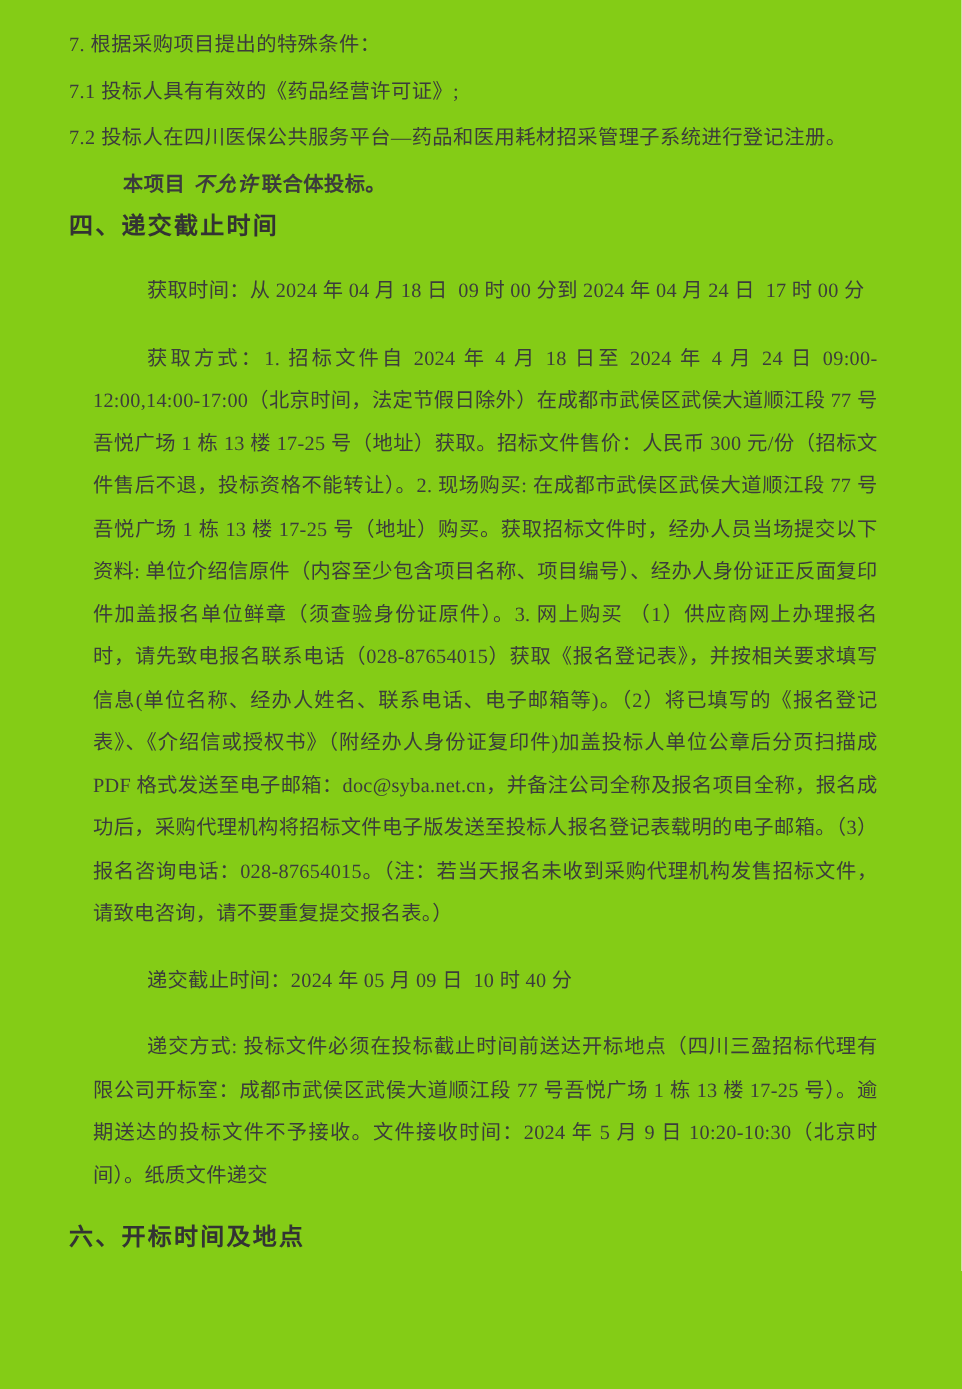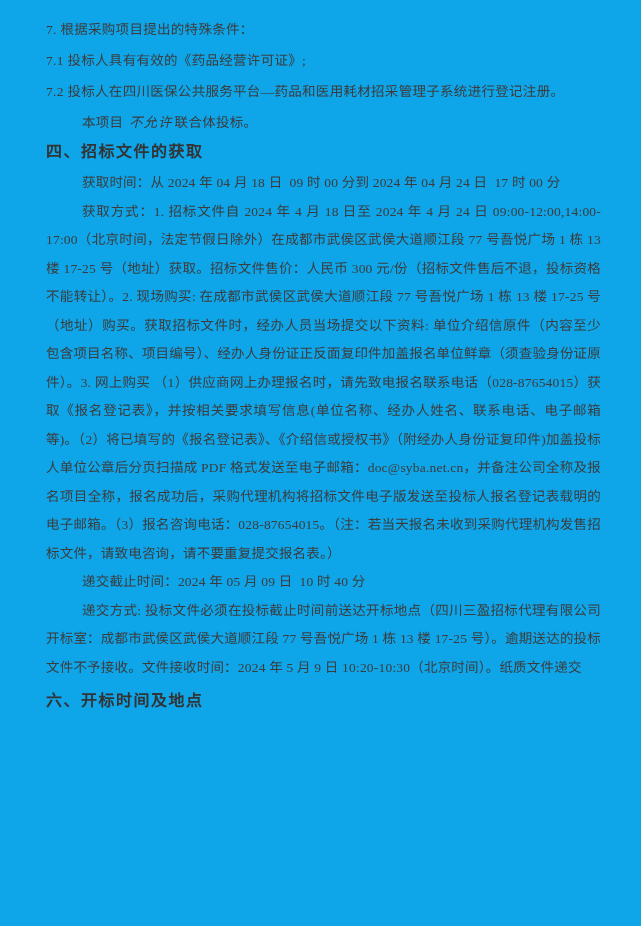--- a/index.html
+++ b/index.html
@@ -5,55 +5,56 @@
   html, body {
     margin: 0;
     padding: 0;
     background: #ffffff;
   }
   .page {
     position: relative;
     box-sizing: border-box;
     width: 641px;
     height: 926px;
-    background: #0ea5e9;
+    background: #84cc16;
     padding: 20px 40px 0 46px;
     overflow: hidden;
     font-family: "Liberation Serif", "DejaVu Serif", serif;
     color: #3c3c3c;
     font-size: 13.5px;
   }
   .li {
     margin: 0 0 11px 0;
     line-height: 20px;
     letter-spacing: 0.3px;
     white-space: pre-wrap;
   }
   .note {
     margin: 0 0 6px 0;
     line-height: 20px;
     padding-left: 36px;
     letter-spacing: 0.3px;
+    font-weight: bold;
   }
   .note em {
     font-style: italic;
     letter-spacing: 1px;
     padding: 0 2px;
   }
   h2 {
     font-family: "Liberation Sans", "DejaVu Sans", sans-serif;
     font-size: 16px;
     font-weight: 700;
     line-height: 24px;
     color: #333333;
     margin: 7px 0 5px 0;
     letter-spacing: 1.5px;
   }
   .para {
-    margin: 0;
+    margin: 16px;
     line-height: 28.5px;
     text-indent: 36px;
     text-align: justify;
     letter-spacing: 0.2px;
   }
   .single {
     white-space: pre-wrap;
     text-align: left;
   }
 </style>
@@ -61,21 +62,21 @@
 <body>
 
 <div class="page">
 
   <p class="li">7. 根据采购项目提出的特殊条件：</p>
   <p class="li">7.1 投标人具有有效的《药品经营许可证》;</p>
   <p class="li">7.2 投标人在四川医保公共服务平台—药品和医用耗材招采管理子系统进行登记注册。</p>
 
   <p class="note"><span>本项目 </span><em>不允许</em><span>联合体投标。</span></p>
 
-  <h2>四、招标文件的获取</h2>
+  <h2>四、递交截止时间</h2>
   <p class="para single">获取时间：从 2024 年 04 月 18 日  09 时 00 分到 2024 年 04 月 24 日  17 时 00 分</p>
   <p class="para">获取方式：1. 招标文件自 2024 年 4 月 18 日至 2024 年 4 月 24 日 09:00-12:00,14:00-17:00（北京时间，法定节假日除外）在成都市武侯区武侯大道顺江段 77 号吾悦广场 1 栋 13 楼 17-25 号（地址）获取。招标文件售价：人民币 300 元/份（招标文件售后不退，投标资格不能转让）。2. 现场购买: 在成都市武侯区武侯大道顺江段 77 号吾悦广场 1 栋 13 楼 17-25 号（地址）购买。获取招标文件时，经办人员当场提交以下资料: 单位介绍信原件（内容至少包含项目名称、项目编号）、经办人身份证正反面复印件加盖报名单位鲜章（须查验身份证原件）。3. 网上购买 （1）供应商网上办理报名时，请先致电报名联系电话（028-87654015）获取《报名登记表》，并按相关要求填写信息(单位名称、经办人姓名、联系电话、电子邮箱等)。（2）将已填写的《报名登记表》、《介绍信或授权书》（附经办人身份证复印件)加盖投标人单位公章后分页扫描成 PDF 格式发送至电子邮箱：doc@syba.net.cn，并备注公司全称及报名项目全称，报名成功后，采购代理机构将招标文件电子版发送至投标人报名登记表载明的电子邮箱。（3）报名咨询电话：028-87654015。（注：若当天报名未收到采购代理机构发售招标文件，请致电咨询，请不要重复提交报名表。）</p>
 
   <p class="para single">递交截止时间：2024 年 05 月 09 日  10 时 40 分</p>
   <p class="para">递交方式: 投标文件必须在投标截止时间前送达开标地点（四川三盈招标代理有限公司开标室：成都市武侯区武侯大道顺江段 77 号吾悦广场 1 栋 13 楼 17-25 号）。逾期送达的投标文件不予接收。文件接收时间：2024 年 5 月 9 日 10:20-10:30（北京时间）。纸质文件递交</p>
 
   <h2>六、开标时间及地点</h2>
 
 </div>
 

